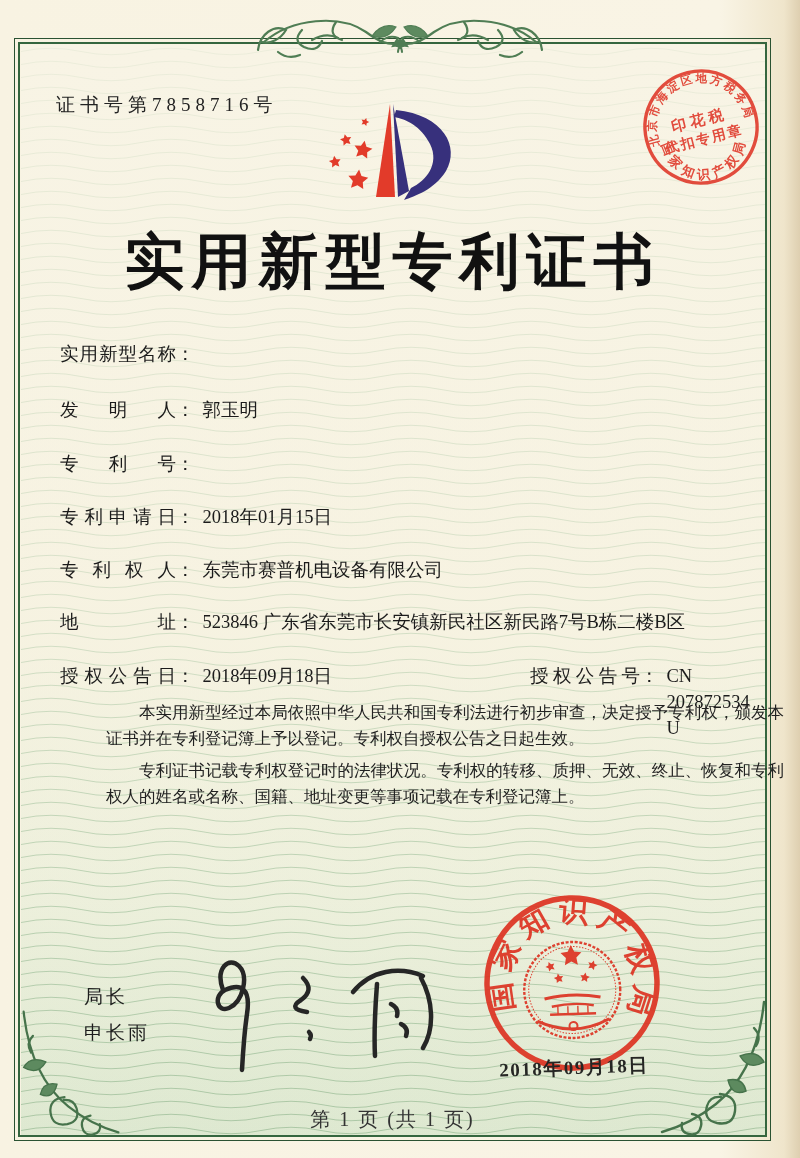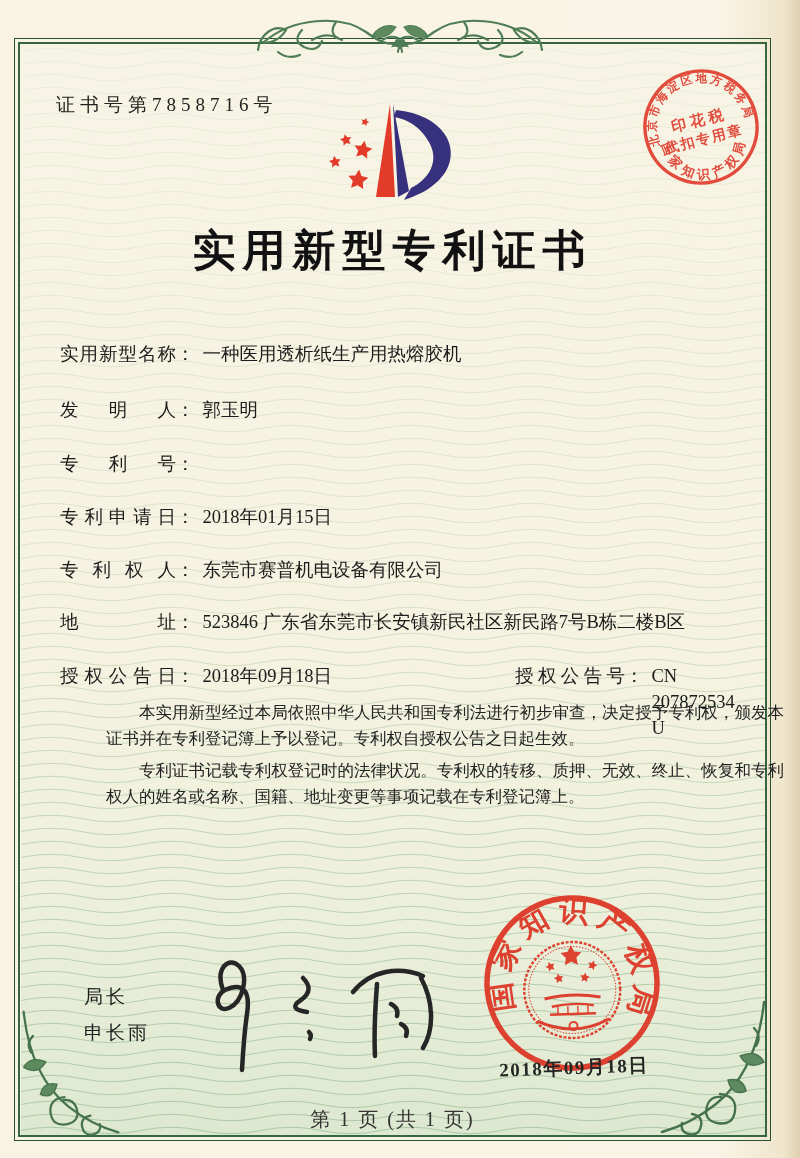--- a/index.html
+++ b/index.html
@@ -10,30 +10,30 @@
   }
   .abs{position:absolute;}
   
   .frame-outer{position:absolute; left:14px; top:38px; right:29px; bottom:17px;
     border:1.5px solid #2a5232;}
   .frame-inner{position:absolute; left:18px; top:42px; right:33px; bottom:21px;
     border:2.5px solid #35663f;}
   .guilloche{position:absolute; left:21px; top:45px; width:746px; height:1092px;}
   
   .certno{left:56px; top:92px; font-size:19px; letter-spacing:5px; color:#222;}
-  .title{left:14px; right:29px; top:222px; text-align:center; font-size:43px;
+  .title{left:14px; right:29px; top:222px; text-align:center; font-size:60px;
     font-weight:bold; letter-spacing:7px; color:#111;}
   
   .fieldrow{position:absolute; left:60px; font-size:18.5px; color:#1b1b1b; display:flex;}
   .flabel{display:inline-block; width:116px; text-align:justify; text-align-last:justify; flex:none;}
   .fcolon{flex:none; margin-right:8px;}
   .fvalue{display:inline-block; line-height:26px;}
   .addrval{width:534px;}
   .grant-right{position:absolute; left:455px; top:0; display:flex; font-size:18.5px;}
-  .glabel{display:inline-block; width:110px; text-align:justify; text-align-last:justify; flex:none;}
+  .glabel{display:inline-block; width:110px; text-align:justify; text-align-last:justify; flex:none;margin-left:15px;}
   
   .bodytext{left:62px; top:700px; width:678px; font-size:16.5px; line-height:26px;
     text-align:justify; color:#222;margin-left:44px;}
   .bodytext p{margin:0 0 6px 0; text-indent:2em;}
   
   .signer-title{left:84px; top:984px; font-size:19px; letter-spacing:3px;}
   .signer-name{left:84px; top:1020px; font-size:19px; letter-spacing:3px;text-align:center;}
   
   .footer{left:14px; right:29px; top:1106px; text-align:center; font-size:20px;
     letter-spacing:2px; color:#333;}
@@ -123,21 +123,20 @@
     <polygon points="74,4 79,97 60,97" fill="#e23b2a"></polygon>
     <polygon points="77,4 93,91 82,97" fill="#37307c"></polygon>
     <path d="M80,10 C128,15 144,47 130,71 C118,90 99,96 88,100 L95,88 C110,81 124,64 114,44 C105,26 90,19 78,17 Z" fill="#37307c"></path>
   </svg>
 
   <div class="abs title">实用新型专利证书</div>
 
   <div class="fieldrow" style="top:341px">
     <span class="flabel">实用新型名称</span>
       <span class="fcolon">：</span>
-    <span class="fvalue">一种医用透析纸生产用热熔胶机</span>
   </div>
   <div class="fieldrow" style="top:397px">
     <span class="flabel">发明人</span>
       <span class="fcolon">：</span>
     <span class="fvalue">郭玉明</span>
   </div>
   <div class="fieldrow" style="top:451px">
     <span class="flabel">专利号</span>
       <span class="fcolon">：</span>
   </div>

